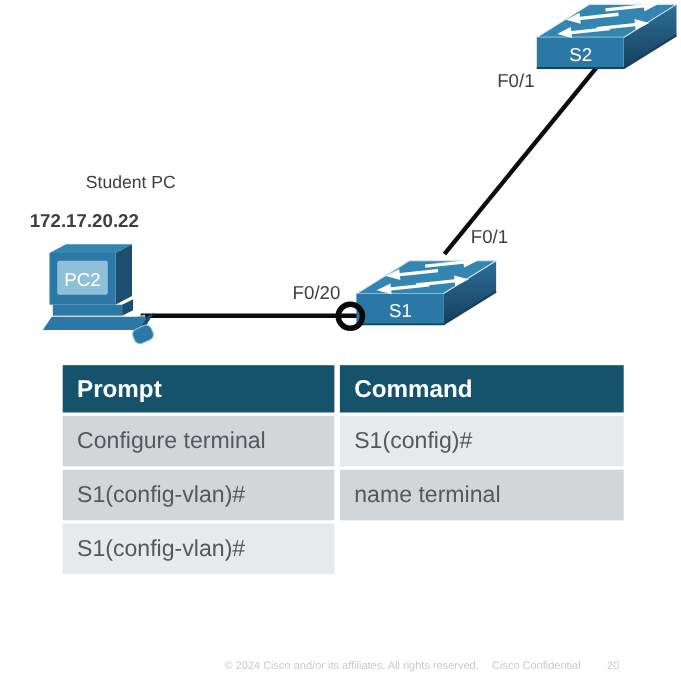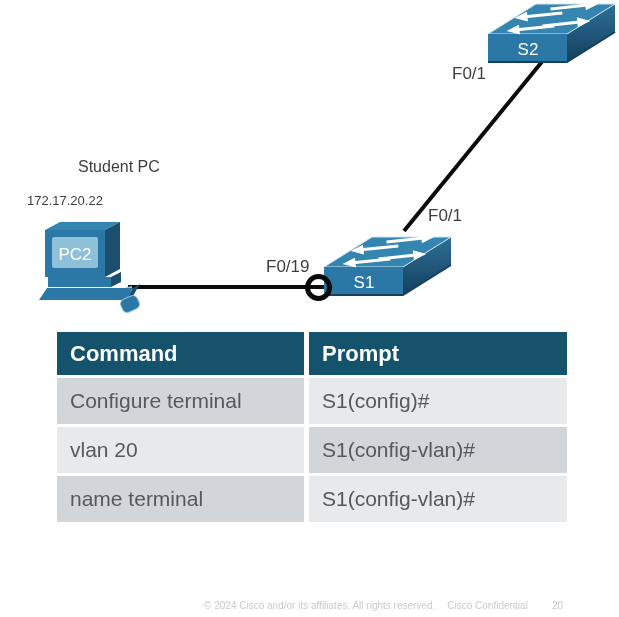--- a/index.html
+++ b/index.html
@@ -8,21 +8,21 @@
     font-family:"Liberation Sans", sans-serif;
   }
   .abs{position:absolute;}
   
   .diagram-label{
     position:absolute;color:var(--label-color);font-size:17px;line-height:20px;
     white-space:nowrap;
     text-align:center;
   }
   .pc-name{left:34px;top:157px;font-size:16px;margin-left:44px;}
-  .pc-ip{left:27px;top:191px;font-size:13px;}
+  .pc-ip{left:27px;top:191px;font-size:17px;font-weight:bold;}
   .lbl-f01-s2{left:452px;top:64px;}
   .lbl-f01-s1{left:428px;top:206px;}
   .lbl-f018{left:266px;top:257px;}
   
   #connections{left:0;top:0;z-index:1;}
   .device{z-index:2;}
   #port-circle{
     left:305px;top:274px;width:27px;height:27px;border:5px solid #0a0a0a;
     border-radius:50%;background:transparent;z-index:4;box-sizing:border-box;
   }
@@ -133,30 +133,29 @@
   </g>
   <text x="42" y="54" text-anchor="middle" font-size="17" fill="#ffffff">S2</text>
 </svg>
 
 <div id="port-circle" class="abs"></div>
 
 <div class="diagram-label pc-name">Student PC</div>
 <div class="diagram-label pc-ip">172.17.20.22</div>
 <div class="diagram-label lbl-f01-s2">F0/1</div>
 <div class="diagram-label lbl-f01-s1">F0/1</div>
-<div class="diagram-label lbl-f018">F0/19</div>
+<div class="diagram-label lbl-f018">F0/20</div>
 
 <div class="cmd-table">
+  <div class="t-head">Prompt</div>
   <div class="t-head">Command</div>
-  <div class="t-head">Prompt</div>
 
   <div class="t-cell row-a">Configure terminal</div>
 
   <div class="t-cell row-b">S1(config)#</div>
-  <div class="t-cell row-b">vlan 20</div>
 
   <div class="t-cell row-a">S1(config-vlan)#</div>
   <div class="t-cell row-a">name terminal</div>
 
   <div class="t-cell row-b">S1(config-vlan)#</div>
 </div>
 
 <div class="slide-footer">
   <span>© 2024  Cisco and/or its affiliates. All rights reserved.</span>
   <span class="sep"></span>

